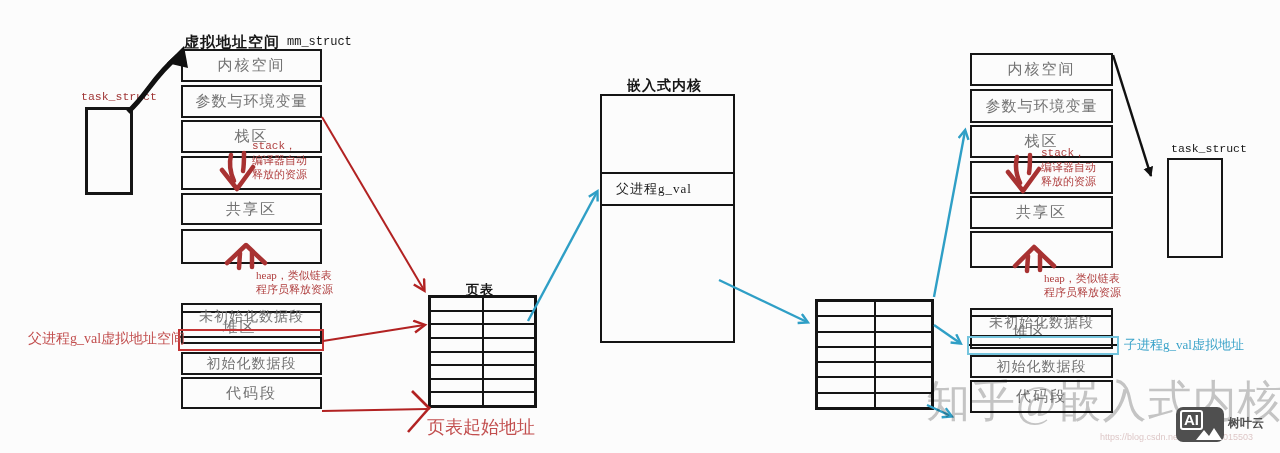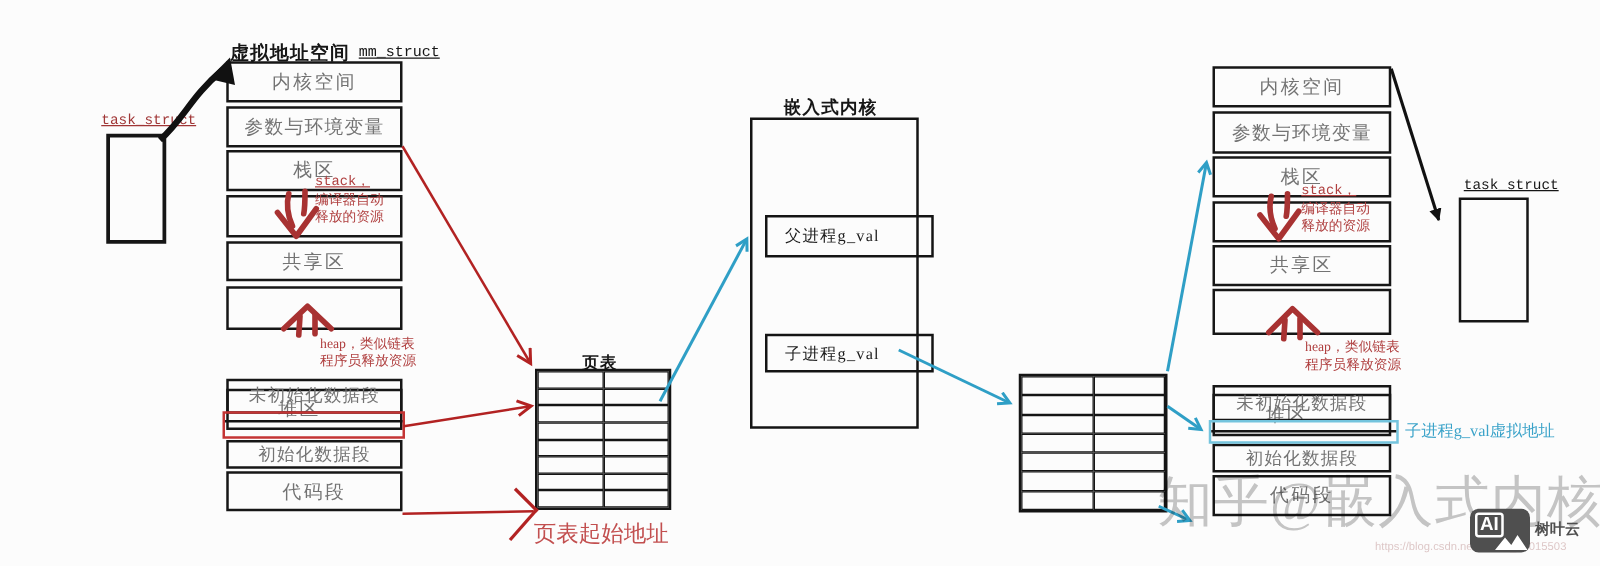--- a/index.html
+++ b/index.html
@@ -11,27 +11,27 @@
        background:transparent;box-sizing:border-box;z-index:2;}
   .seg.heapseg{padding-right:24px;margin-top:44px;}
   
   .ptable{position:absolute;display:grid;border:2px solid #141414;box-sizing:border-box;
           background:transparent;z-index:2;}
   .pt-cell{border:1px solid #141414;}
   
   .pm-outer{position:absolute;border:2px solid #141414;box-sizing:border-box;z-index:2;}
   .pm-cell{position:absolute;border:2px solid #141414;box-sizing:border-box;display:flex;
            align-items:center;justify-content:flex-start;padding-left:14px;font-size:13px;
-           color:#1b1b1b;letter-spacing:1px;z-index:3;background:transparent;margin-left:12px;}
+           color:#1b1b1b;letter-spacing:1px;z-index:3;background:transparent;}
   
   .band-red{position:absolute;border:2px solid #c43434;box-sizing:border-box;z-index:4;}
   .band-blue{position:absolute;border:2px solid #74c4dd;box-sizing:border-box;z-index:4;}
   .band-line{position:absolute;left:0;right:0;border-top:2px solid #141414;}
   
-  .mono{font-family:"Liberation Mono",monospace;text-decoration:underline;}
+  .mono{font-family:"Liberation Mono",monospace;}
   .lbl{position:absolute;white-space:nowrap;z-index:5;}
   .red-note{color:#b04040;font-size:11px;line-height:14px;z-index:5;}
   .title-cn{font-size:15px;color:#161616;letter-spacing:1px;font-weight:bold;}
   
   .overlay{position:absolute;left:0;top:0;z-index:6;pointer-events:none;}
   
   .wm-zhihu{position:absolute;left:926px;top:372px;font-size:44px;letter-spacing:1px;
             color:#b9b9b9;opacity:.8;mix-blend-mode:multiply;z-index:7;white-space:nowrap;}
   .wm-logo{position:absolute;left:1176px;top:407px;width:48px;height:35px;background:#4f4f4f;
            border-radius:7px;z-index:8;}
@@ -86,20 +86,21 @@
 
   <div class="lbl red-note" style="left:252px;top:139px;">
     <span style="display:block;" class="mono">stack，</span>
     <span style="display:block;">编译器自动</span>
     <span style="display:block;">释放的资源</span>
   </div>
   <div class="lbl red-note" style="left:256px;top:268px;">
     <span style="display:block;">heap，类似链表</span>
     <span style="display:block;">程序员释放资源</span>
   </div>
+  <div class="lbl" style="left:28px;top:330px;font-size:14px;color:#c24f4f;">父进程g_val虚拟地址空间</div>
 
   <div class="lbl title-cn" style="left:466px;top:281px;font-size:13px;">页表</div>
   <div class="ptable" style="left: 428px; top: 295px; width: 109px; height: 113px; grid-template-columns: repeat(2, 1fr); grid-template-rows: repeat(8, 1fr);">
       <div class="pt-cell"></div>
       <div class="pt-cell"></div>
       <div class="pt-cell"></div>
       <div class="pt-cell"></div>
       <div class="pt-cell"></div>
       <div class="pt-cell"></div>
       <div class="pt-cell"></div>
@@ -112,23 +113,20 @@
       <div class="pt-cell"></div>
       <div class="pt-cell"></div>
       <div class="pt-cell"></div>
     </div>
   <div class="lbl" style="left:427px;top:415px;font-size:18px;color:#c24f4f;">页表起始地址</div>
 
   <div class="lbl title-cn" style="left:627px;top:77px;font-size:14px;">嵌入式内核</div>
   <div class="pm-outer" style="left:600px;top:94px;width:135px;height:249px;"></div>
   <div class="pm-cell" style="left:600px;top:172px;width:135px;height:34px;">
       <span>父进程g_val</span>
-    </div>
-  <div class="pm-cell" style="left:600px;top:267px;width:135px;height:31px;">
-      <span>子进程g_val</span>
     </div>
 
   <div class="ptable" style="left: 815px; top: 299px; width: 119px; height: 111px; grid-template-columns: repeat(2, 1fr); grid-template-rows: repeat(7, 1fr);">
       <div class="pt-cell"></div>
       <div class="pt-cell"></div>
       <div class="pt-cell"></div>
       <div class="pt-cell"></div>
       <div class="pt-cell"></div>
       <div class="pt-cell"></div>
       <div class="pt-cell"></div>

